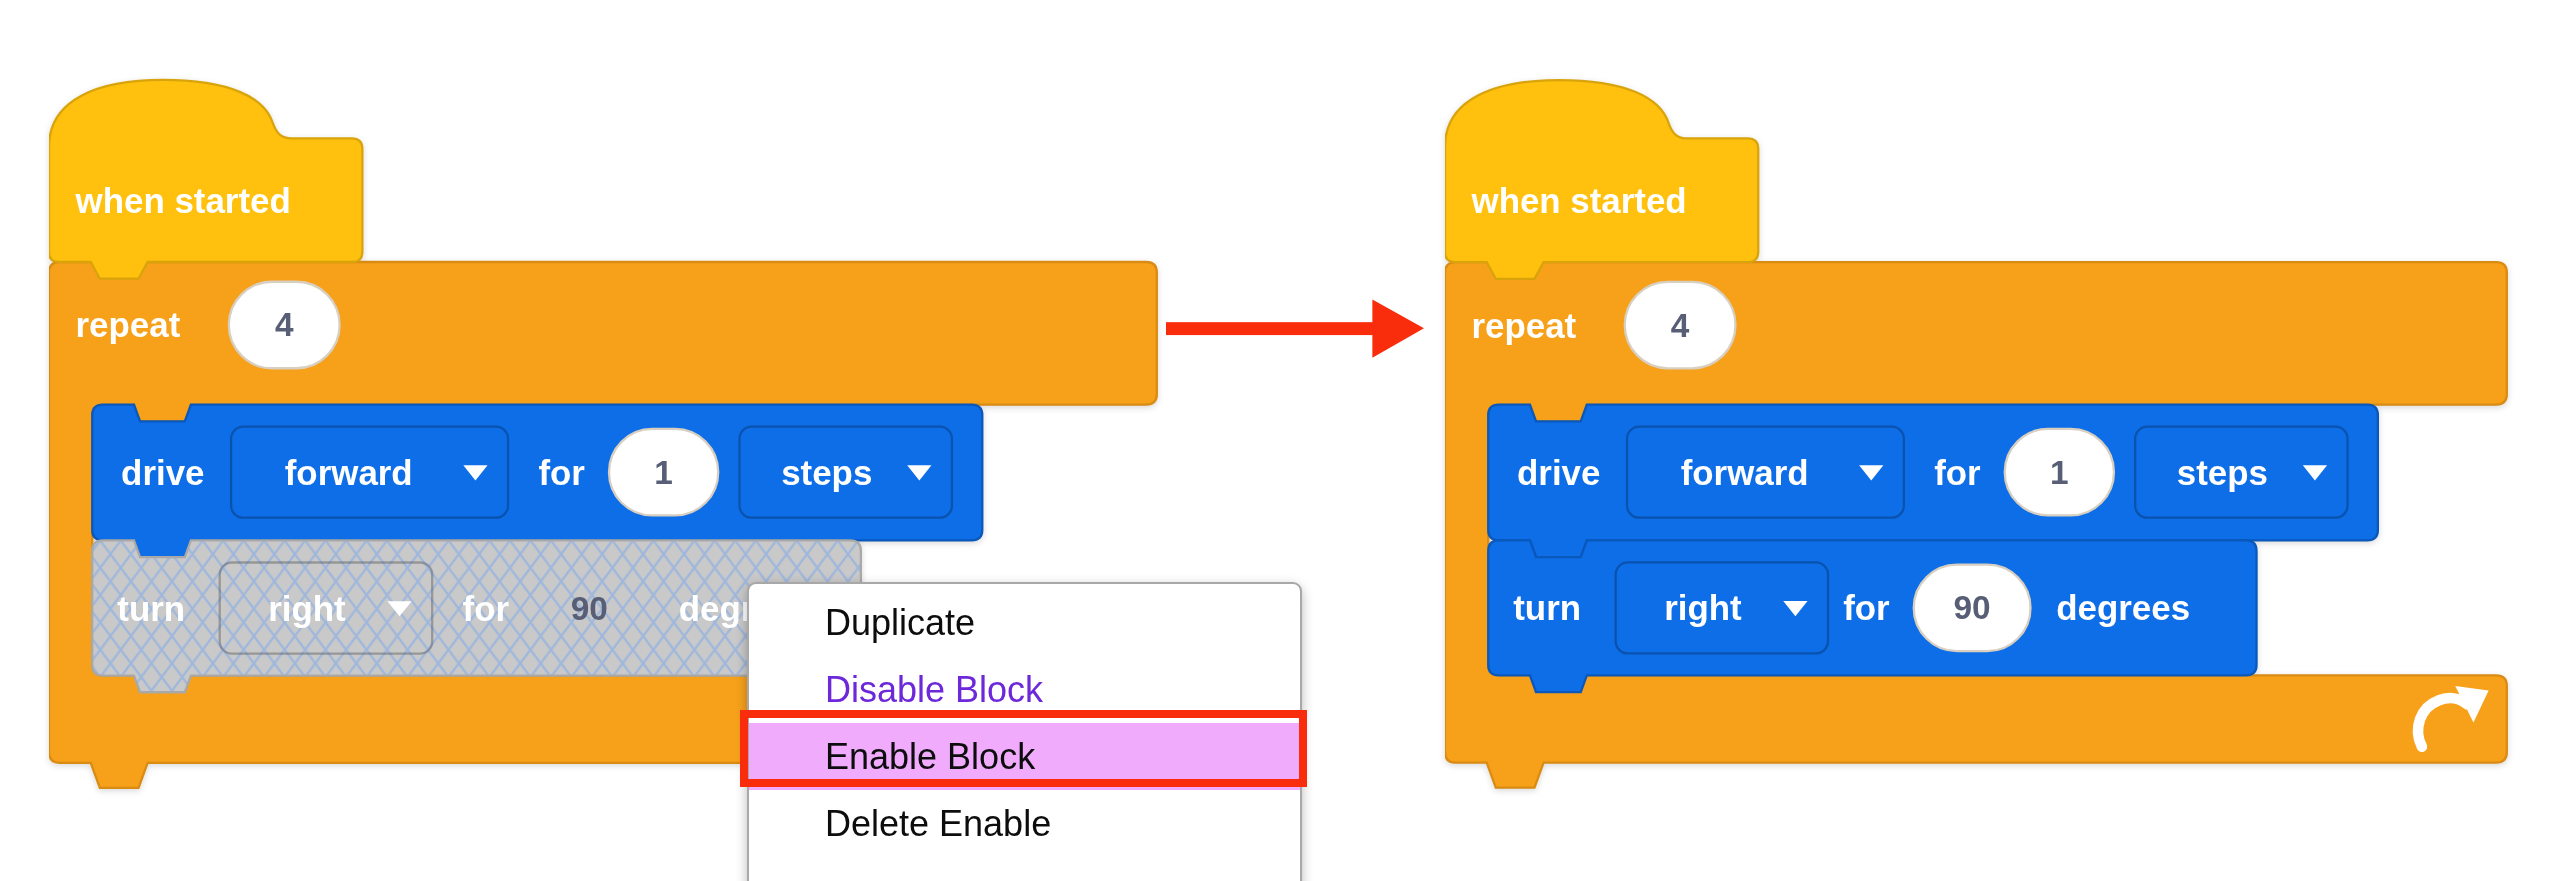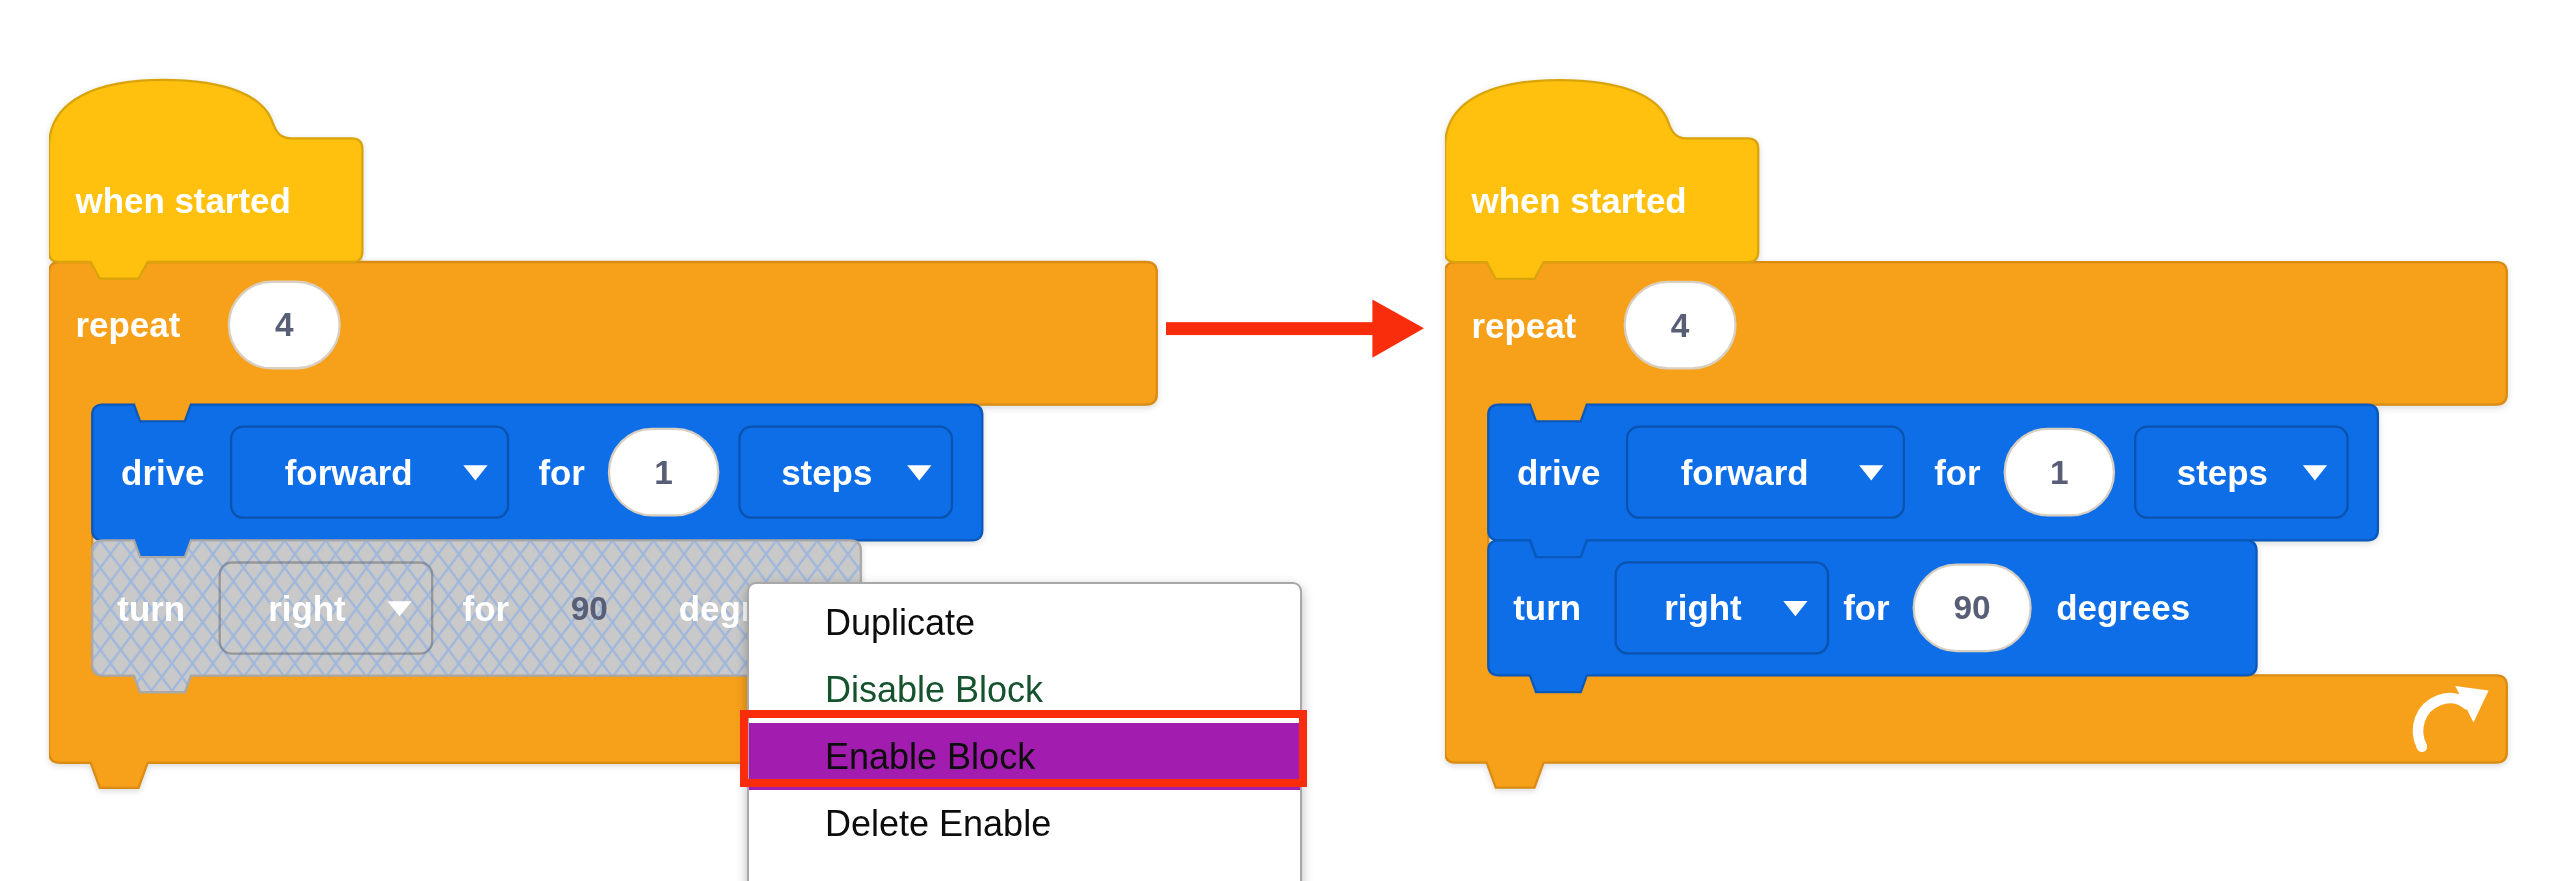--- a/index.html
+++ b/index.html
@@ -21,22 +21,22 @@
   #context-menu{
     position:absolute;left:747px;top:582px;width:555px;height:344px;
     background:#ffffff;border:2.3px solid #a8a8a8;border-radius:9px;
     box-sizing:border-box;box-shadow:0 4.6px 12px rgba(0,0,0,0.28);
     padding:4.6px 0;z-index:10;
   }
   .menu-item{
     height:67px;line-height:67px;padding-left:76px;
     font-size:36px;color:#0d0d0d;white-space:nowrap;cursor:default;
   }
-  .menu-item.disabled{color:#14532d;}
-  .menu-item.highlighted{background:#a21caf;}
+  .menu-item.disabled{color:#6d28d9;}
+  .menu-item.highlighted{background:#f0abfc;}
   #red-highlight-box{
     position:absolute;left:740px;top:710px;width:567px;height:77px;
     border:8.3px solid #F92C0C;box-sizing:border-box;background:transparent;z-index:20;
   }
   #transition-arrow{position:absolute;left:1166px;top:297px;z-index:5;}
 </style>
 </head>
 <body>
 
 <svg id="stack-before" class="stack-svg" width="1123" height="759" viewBox="0 0 1480 1000">

